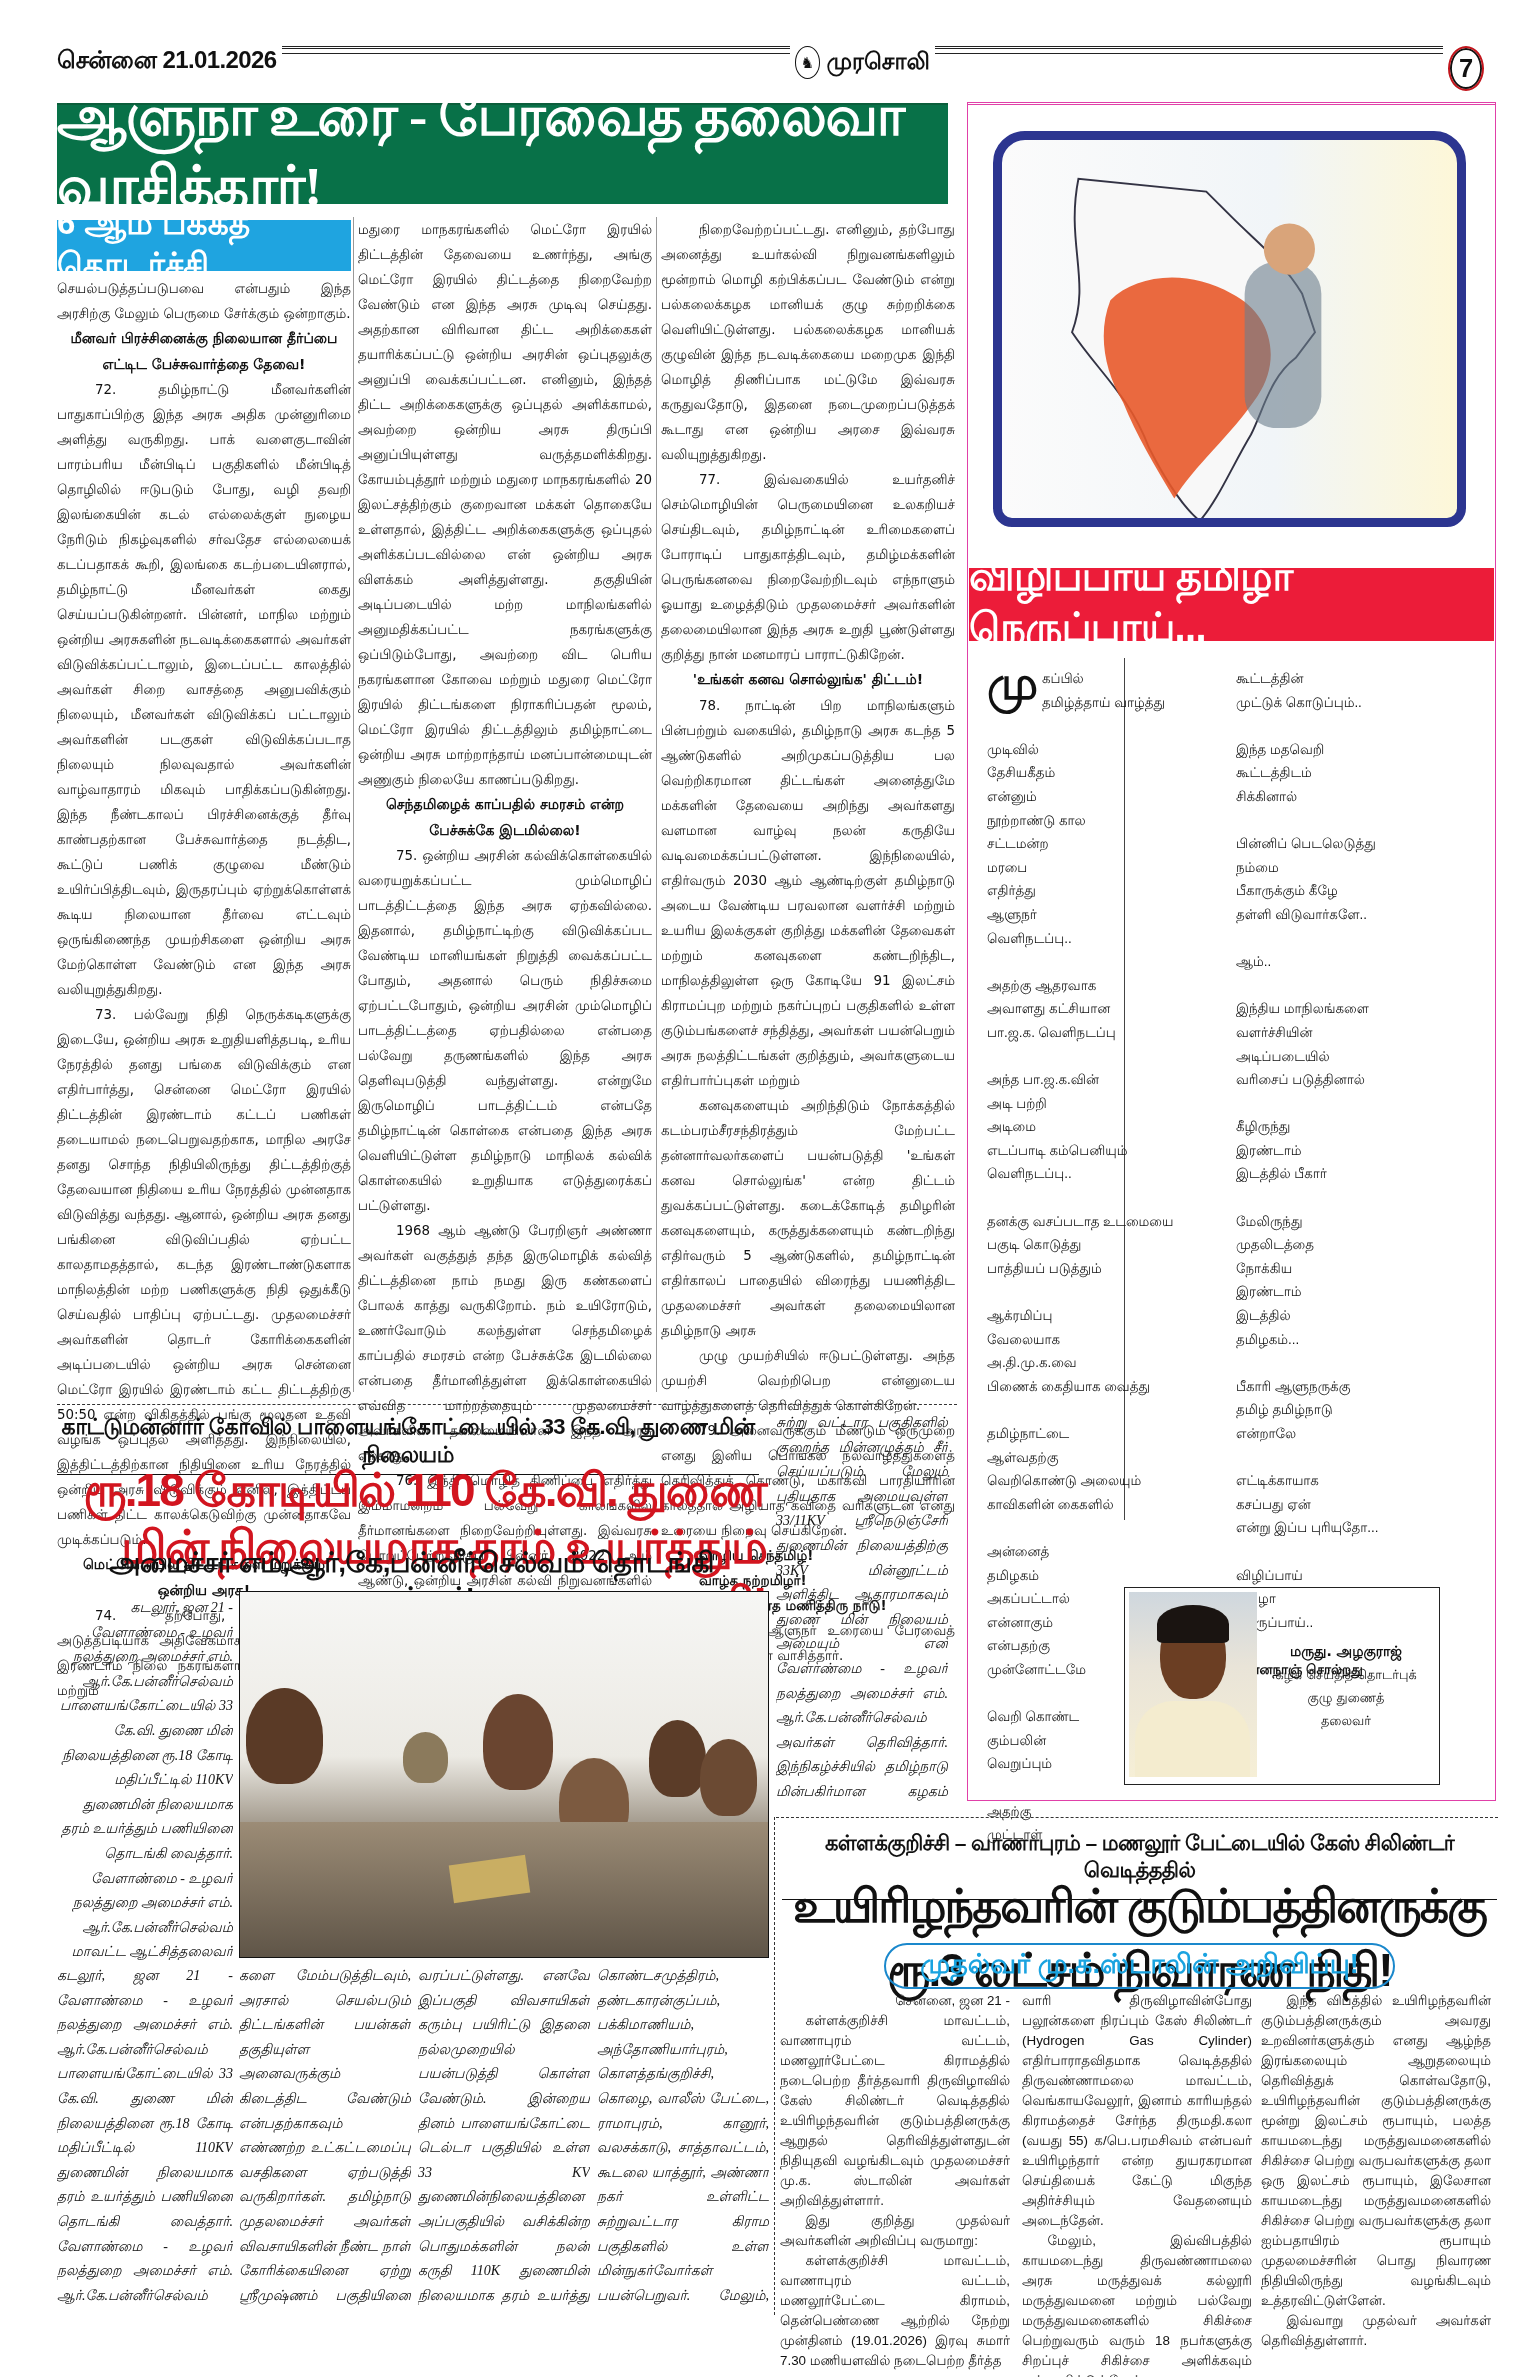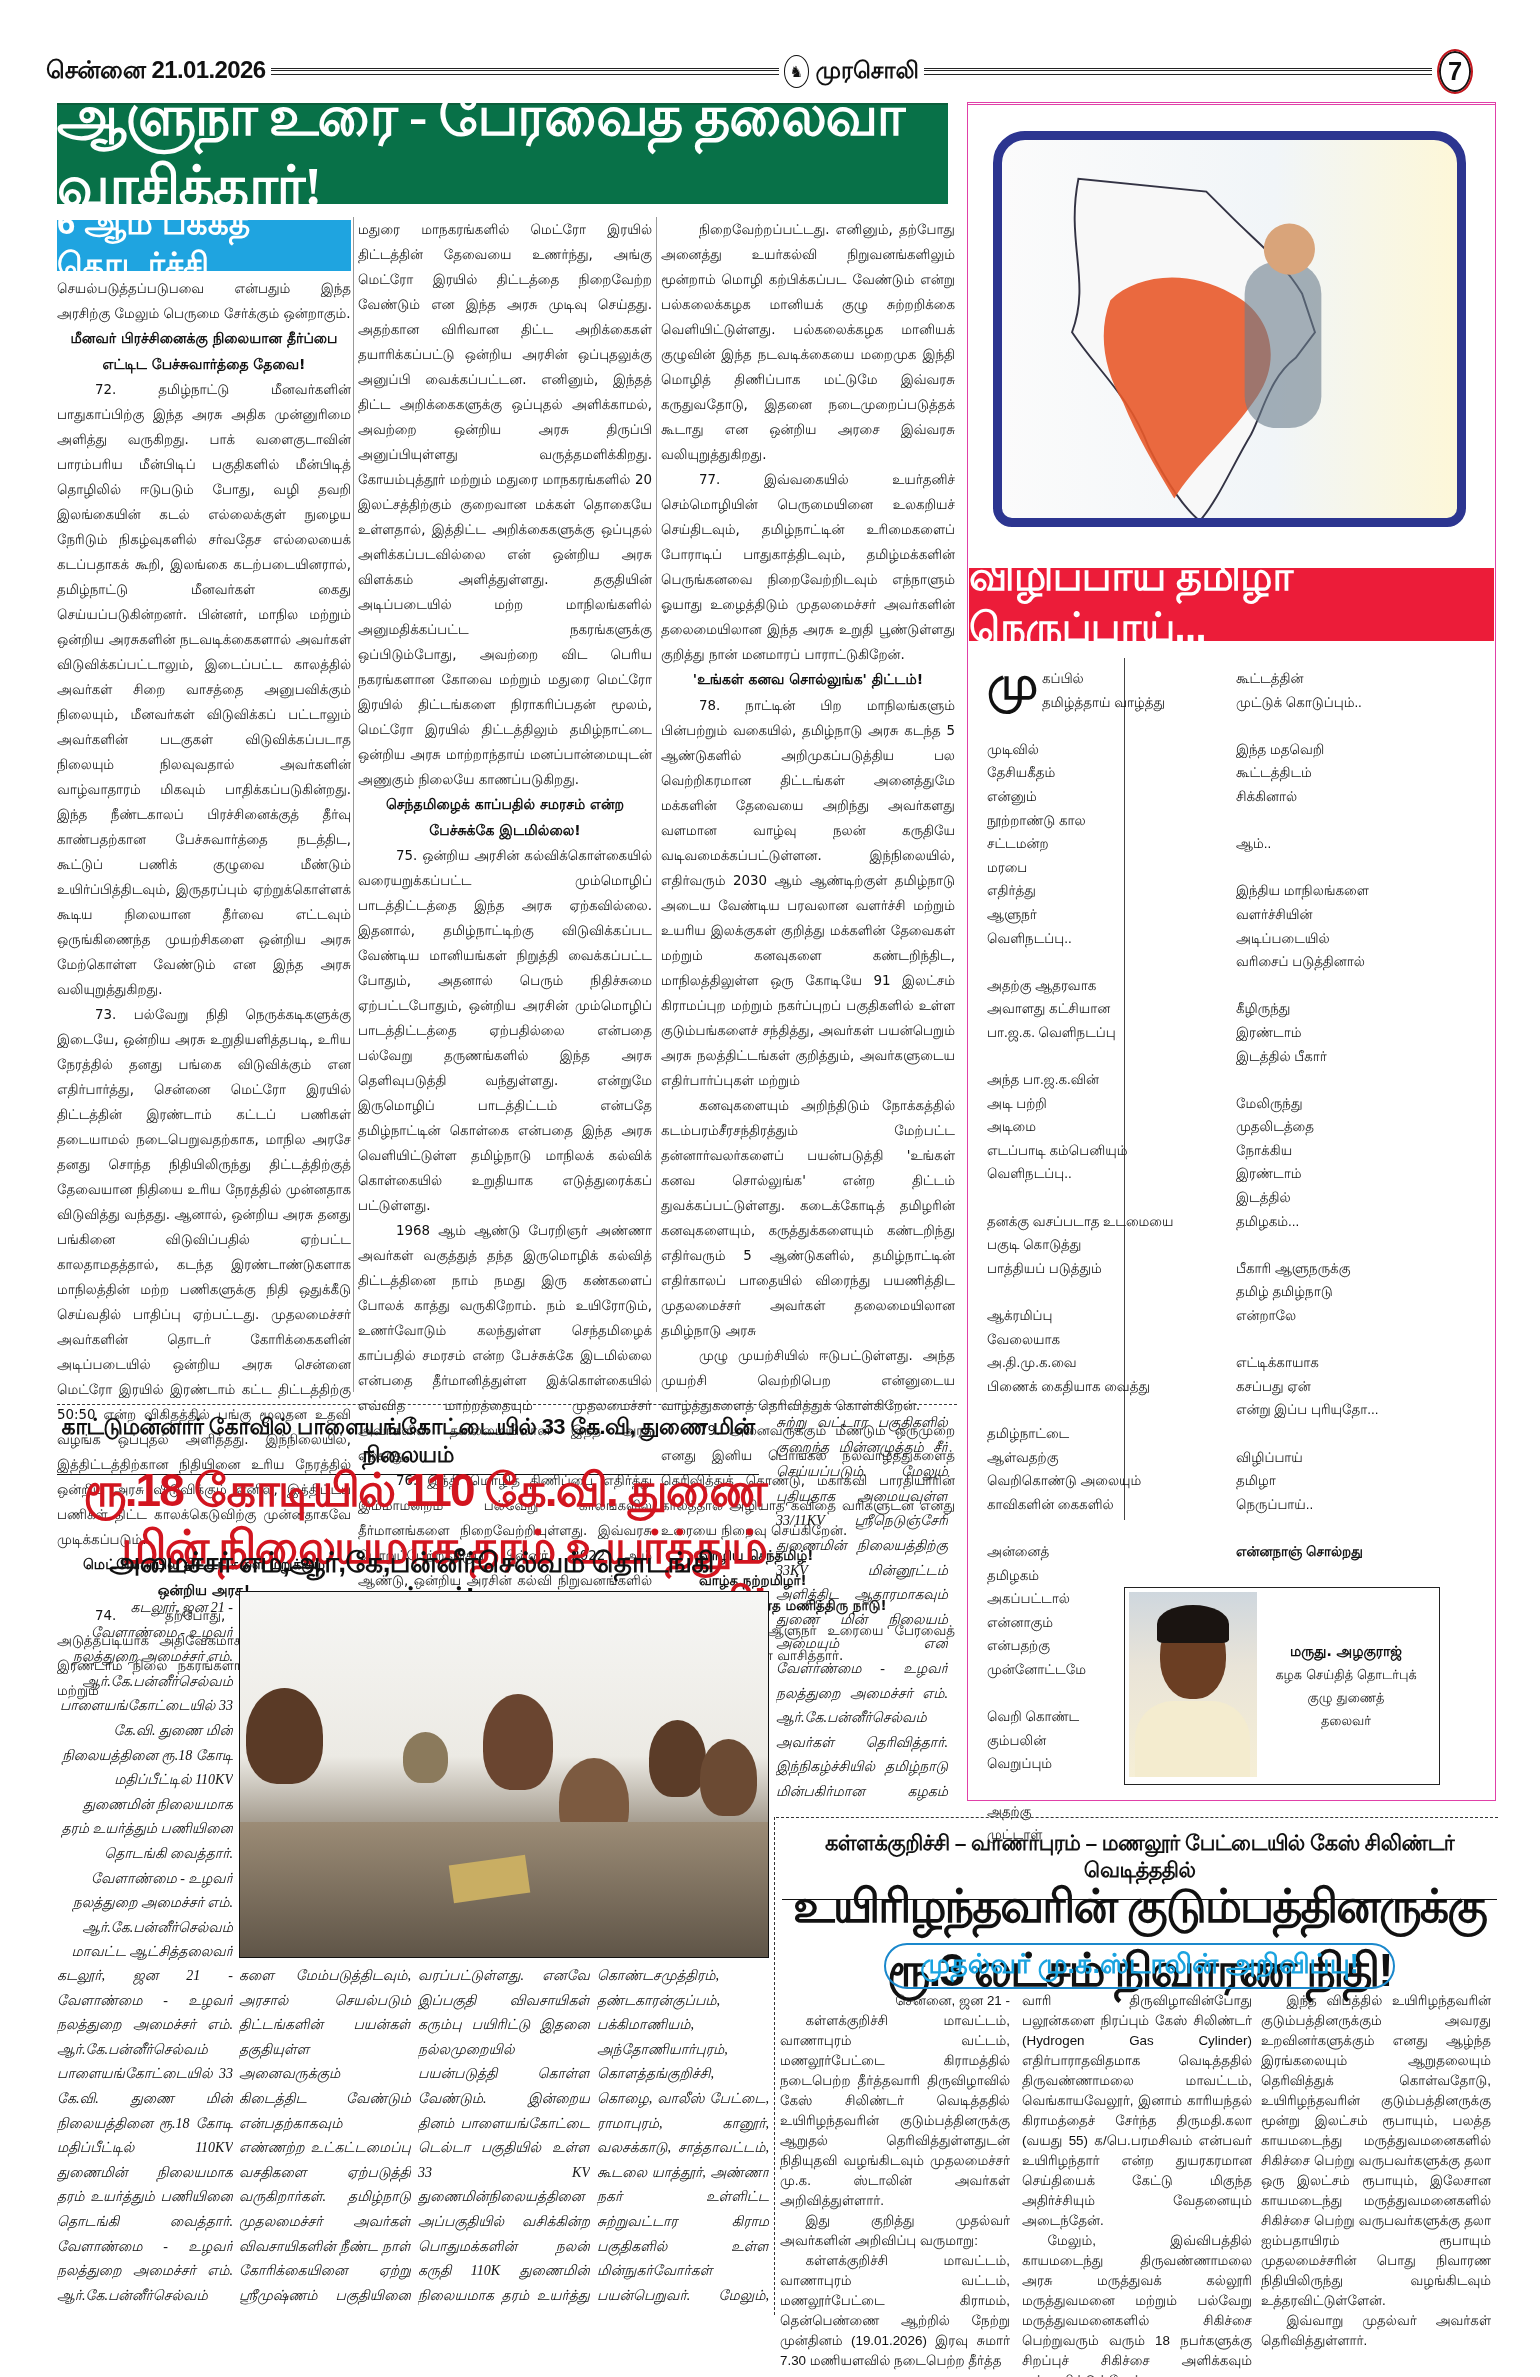--- a/index.html
+++ b/index.html
@@ -1,20 +1,20 @@
 <!DOCTYPE html>
 <html style="font-size:10.2px"><head>
 <meta charset="utf-8">
 <style>
   *{box-sizing:border-box;margin:0;padding:0}
   html,body{width:1541px;height:2377px;background:#fff;overflow:hidden}
   body{font-family:"DejaVu Sans",sans-serif;color:#111;position:relative}
 
   
-  .masthead{position:absolute;left:46px;top:46px;width:1427px;height:51px;display:flex;align-items:center}
+  .masthead{position:absolute;left:57px;top:46px;width:1427px;height:51px;display:flex;align-items:flex-start}
   .masthead .date{font-family:"Liberation Sans",sans-serif;font-weight:700;font-size:24px;letter-spacing:-0.6px;white-space:nowrap}
   .rule{flex:1;height:7.7px;border-top:1.9px solid #222;border-bottom:1.9px solid #222;margin:0 5.1px;position:relative}
   .rule::after{content:"";position:absolute;left:0;right:0;top:1.3px;border-top:1.3px solid #222}
   .logo{display:flex;align-items:center;gap:6.4px;font-size:23px;font-weight:700}
   .logo-mark{width:25.5px;height:33px;border:1.9px solid #111;border-radius:50%;display:flex;align-items:center;justify-content:center;font-size:15.3px}
   .page-num{width:36px;height:45px;border:2.6px solid #c2161d;border-radius:50%;display:flex;align-items:center;justify-content:center;font-size:25.5px;font-weight:700;font-family:"Liberation Sans",sans-serif;box-shadow:0 0 0 1.9px #111 inset}
 
   
   .green-banner{position:absolute;left:57px;top:103px;width:891px;height:101px;background:#087148;color:#fff;display:flex;align-items:center;justify-content:center;font-size:55px;font-weight:700;font-family:Liberation Serif, serif;letter-spacing:-1.3px;border-top:2.6px solid #0b5e3b}
 
@@ -206,20 +206,26 @@
     <div class="stanza">
       <div>கூட்டத்தின்</div>
       <div>முட்டுக் கொடுப்பும்..</div>
     </div>
     <div class="stanza">
       <div>இந்த மதவெறி</div>
       <div>கூட்டத்திடம்</div>
       <div>சிக்கினால்</div>
     </div>
     <div class="stanza">
+      <div>பின்னிப் பெடலெடுத்து</div>
+      <div>நம்மை</div>
+      <div>பீகாருக்கும் கீழே</div>
+      <div>தள்ளி விடுவார்களே..</div>
+    </div>
+    <div class="stanza">
       <div>ஆம்..</div>
     </div>
     <div class="stanza">
       <div>இந்திய மாநிலங்களை</div>
       <div>வளர்ச்சியின்</div>
       <div>அடிப்படையில்</div>
       <div>வரிசைப் படுத்தினால்</div>
     </div>
     <div class="stanza">
       <div>கீழிருந்து</div>

